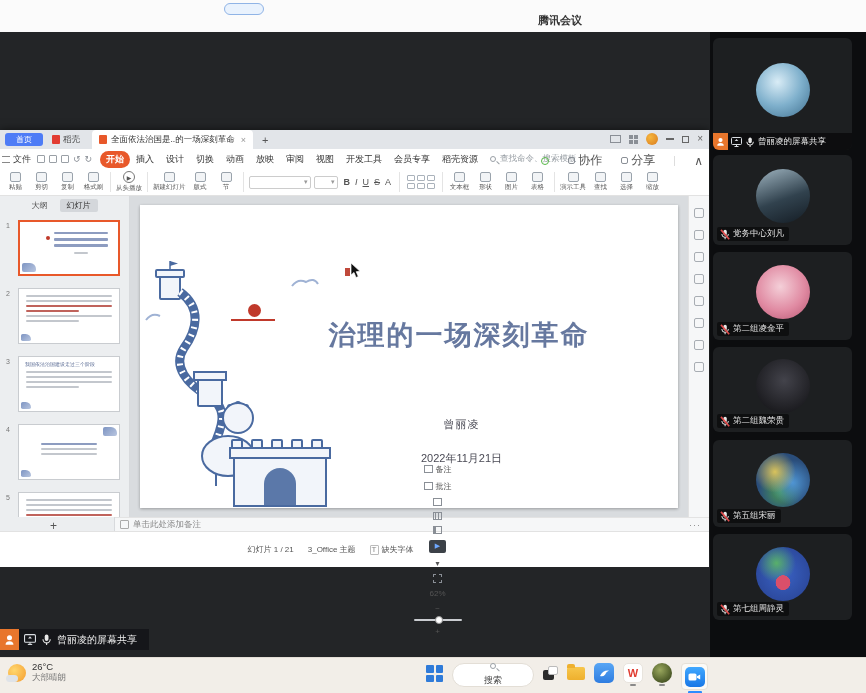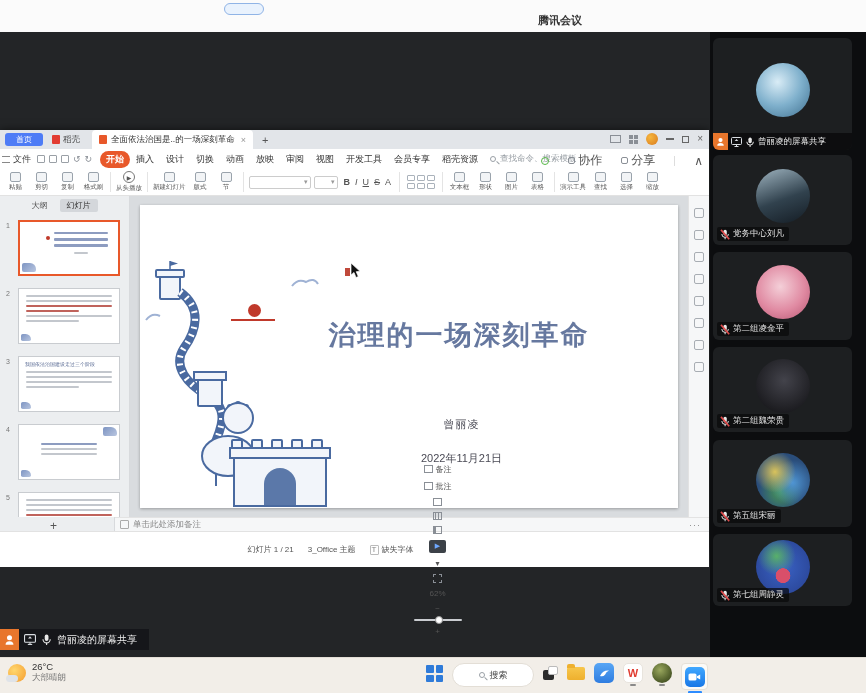--- a/index.html
+++ b/index.html
@@ -130,21 +130,21 @@
   
   .share-banner{position:absolute;left:0;top:629px;height:21px;background:#15161a;display:flex;align-items:center;
                 gap:5px;padding-right:12px;}
   .badge{width:19px;height:21px;background:#e8762c;display:flex;align-items:center;justify-content:center;flex:0 0 auto;}
   .banner-text{font-size:10px;color:#ececec;white-space:nowrap;}
 
   
   .panel{position:absolute;left:710px;top:32px;width:156px;height:625px;background:#0c0d0f;}
   .tile{position:absolute;left:3px;width:139px;background:#1d1f21;border-radius:6px;overflow:hidden;}
   .tile.t1{top:6px;height:112px;} .tile.t2{top:123px;height:90px;} .tile.t3{top:220px;height:88px;}
-  .tile.t4{top:315px;height:85px;} .tile.t5{top:408px;height:87px;} .tile.t6{top:502px;height:72px;}
+  .tile.t4{top:315px;height:85px;} .tile.t5{top:408px;height:87px;} .tile.t6{top:502px;height:86px;}
   .av{position:absolute;left:50%;top:46%;transform:translate(-50%,-50%);width:54px;height:54px;border-radius:50%;}
   .av1{background:radial-gradient(circle at 40% 35%,#d9ecf6,#7fb0cc 50%,#3e6e8e);}
   .av2{background:linear-gradient(160deg,#9fb4c0 0%,#31424e 55%,#141c24);}
   .av3{background:radial-gradient(circle at 45% 40%,#f4cfd8,#e08aa2 55%,#b55470);}
   .av4{background:radial-gradient(circle at 52% 40%,#43434b,#1b1b1f 75%);}
   .av5{background:radial-gradient(circle at 35% 35%,#d9c35c,rgba(0,0,0,0) 42%),
        radial-gradient(circle at 68% 55%,#4f94d4,rgba(0,0,0,0) 48%),
        radial-gradient(circle at 45% 72%,#4a9a55,rgba(0,0,0,0) 45%),#2a4d7a;}
   .av6{background:radial-gradient(circle at 50% 66%,#d94f6a 0 16%,rgba(0,0,0,0) 17%),
        radial-gradient(circle at 38% 30%,#58b06a,rgba(0,0,0,0) 38%),
@@ -159,21 +159,21 @@
   .taskbar{position:absolute;left:0;top:657px;width:866px;height:36px;background:#f2eee8;border-top:1px solid #e3ded6;}
   .weather{position:absolute;left:8px;top:3px;display:flex;gap:6px;align-items:center;}
   .sunico{width:18px;height:18px;border-radius:50%;background:radial-gradient(circle at 35% 35%,#ffd76e,#f59b2d);position:relative;}
   .sunico::after{content:"";position:absolute;left:-2px;bottom:0;width:12px;height:7px;border-radius:6px;background:#dfe3e8;}
   .wx-temp{font-size:9.5px;color:#333;} .wx-desc{font-size:8.5px;color:#777;}
   .tb-center{position:absolute;left:426px;top:3px;display:flex;align-items:flex-start;gap:9px;}
   .tbi{display:flex;flex-direction:column;align-items:center;gap:1px;padding-top:2px;}
   .start{width:17px;height:17px;display:grid;grid-template-columns:7.5px 7.5px;grid-gap:2px;margin-top:2px;}
   .start span{background:#2f7bd9;border-radius:1px;height:7.5px;}
   .search-pill{width:82px;height:24px;background:#fff;border:1px solid #e3ded6;border-radius:12px;display:flex;
-               align-items:center;justify-content:center;gap:5px;font-size:9px;color:#444;}
+               align-items:center;justify-content:center;gap:5px;font-size:9px;color:#444;flex-direction:column;}
   .tv{width:15px;height:14px;position:relative;margin-top:3px;}
   .tv-b{position:absolute;left:0;bottom:0;width:11px;height:10px;background:#2b2b2b;border-radius:2px;}
   .tv-f{position:absolute;right:0;top:0;width:10px;height:9px;background:#fff;border:1px solid #bbb;border-radius:2px;}
   .folder{width:18px;height:13px;background:linear-gradient(#f7c64b,#eeb02e);border-radius:2px;position:relative;margin-top:4px;}
   .folder::before{content:"";position:absolute;top:-3px;left:0;width:8px;height:4px;background:#eeb02e;border-radius:2px 2px 0 0;}
   .appico{width:20px;height:20px;border-radius:5px;display:flex;align-items:center;justify-content:center;}
   .bird{background:linear-gradient(180deg,#58a6f5,#2f7de0);}
   .wpsico{background:#fff;border:1px solid #e8e4dd;font-weight:bold;font-size:11px;color:#e03c31;}
   .greenico{width:20px;height:20px;border-radius:50%;background:radial-gradient(circle at 40% 35%,#9aa85e,#55632e 60%,#333f1c);}
   .meetbox{width:27px;height:27px;background:#fbfaf7;border:1px solid #e6e1d8;border-radius:4px;display:flex;

